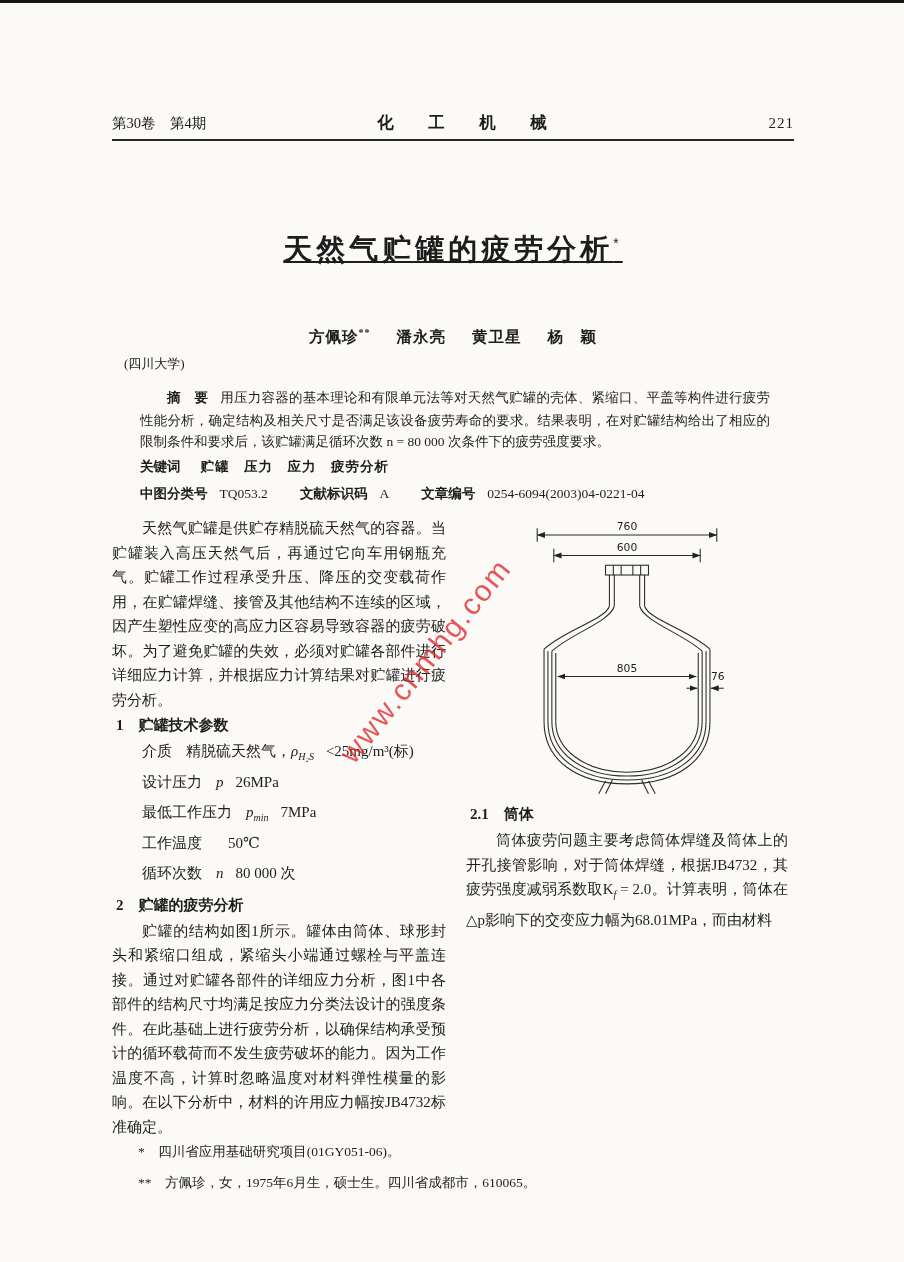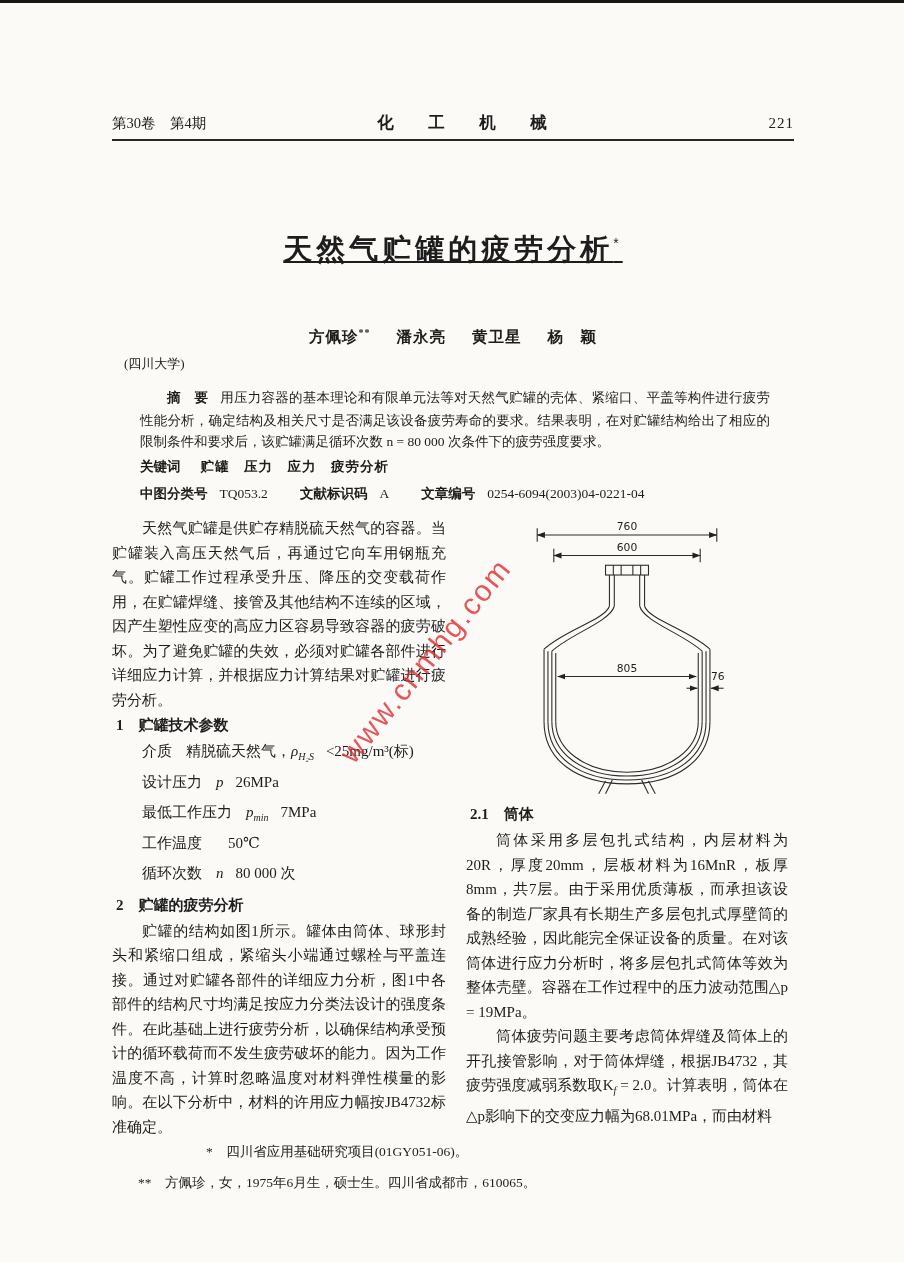--- a/index.html
+++ b/index.html
@@ -43,21 +43,21 @@
   .p-label { margin-right:14px; }
   .p-sym { font-style:italic; }
   sub.p-sub { font-size:10px; font-style:italic; }
   .p-val { margin-left:12px; }
 
   figure.fig { margin:2px 0 6px; text-align:center; }
   .fig svg { display:block; margin:0 auto; }
   .fig figcaption { font-family:"Liberation Sans","DejaVu Sans",sans-serif; font-weight:700;
                     font-size:14px; margin-top:6px; letter-spacing:1px; }
 
-  .footnotes { position:absolute; top:1136px; left:138px; font-size:13.5px; line-height:31px;text-align:center; }
+  .footnotes { position:absolute; top:1136px; left:138px; font-size:13.5px; line-height:31px; }
 
   .watermark { position:absolute; left:346px; top:742px; transform:rotate(-51deg); transform-origin:0 50%;
                font-family:"Liberation Sans","DejaVu Sans",sans-serif; font-size:30px; font-weight:500;
                letter-spacing:2px; color:rgba(224,38,45,0.78); white-space:nowrap; pointer-events:none; }
 </style>
 </head>
 <body>
 
 <div class="page">
   <div class="scan-top"></div>
@@ -154,21 +154,20 @@
           <g font-family="DejaVu Sans, sans-serif" font-size="11" fill="#1d1d1d" text-anchor="middle">
             <text x="125" y="12">760</text>
             <text x="125" y="33">600</text>
             <text x="125" y="157">805</text>
             <text x="218" y="166">76</text>
           </g>
         </svg>
       </figure>
 
       <h2 class="sec-heading">2.1　筒体</h2>
-      <p class="para">筒体采用多层包扎式结构，内层材料为20R，厚度20mm，层板材料为16MnR，板厚8mm，共7层。由于采用优质薄板，而承担该设备的制造厂家具有长期生产多层包扎式厚壁筒的成熟经验，因此能完全保证设备的质量。在对该筒体进行应力分析时，将多层包扎式筒体等效为整体壳壁。容器在工作过程中的压力波动范围△p = 19MPa。</p>
       <p class="para"><span>筒体疲劳问题主要考虑筒体焊缝及筒体上的开孔接管影响，对于筒体焊缝，根据JB4732，其疲劳强度减弱系数取K</span><sub class="p-sub">f</sub><span> = 2.0。计算表明，筒体在△p影响下的交变应力幅为68.01MPa，而由材料</span></p>
     </div>
 
   </div>
 
   <div class="footnotes">
     <p>*　四川省应用基础研究项目(01GY051-06)。</p>
     <p>**　方佩珍，女，1975年6月生，硕士生。四川省成都市，610065。</p>
   </div>
 

